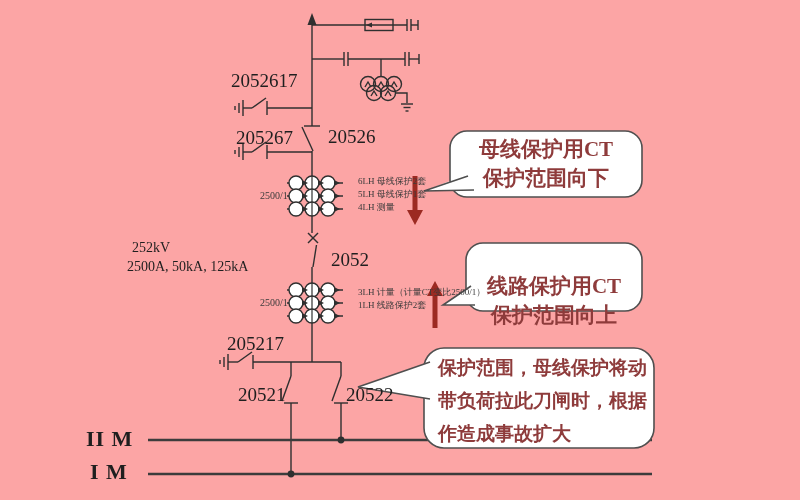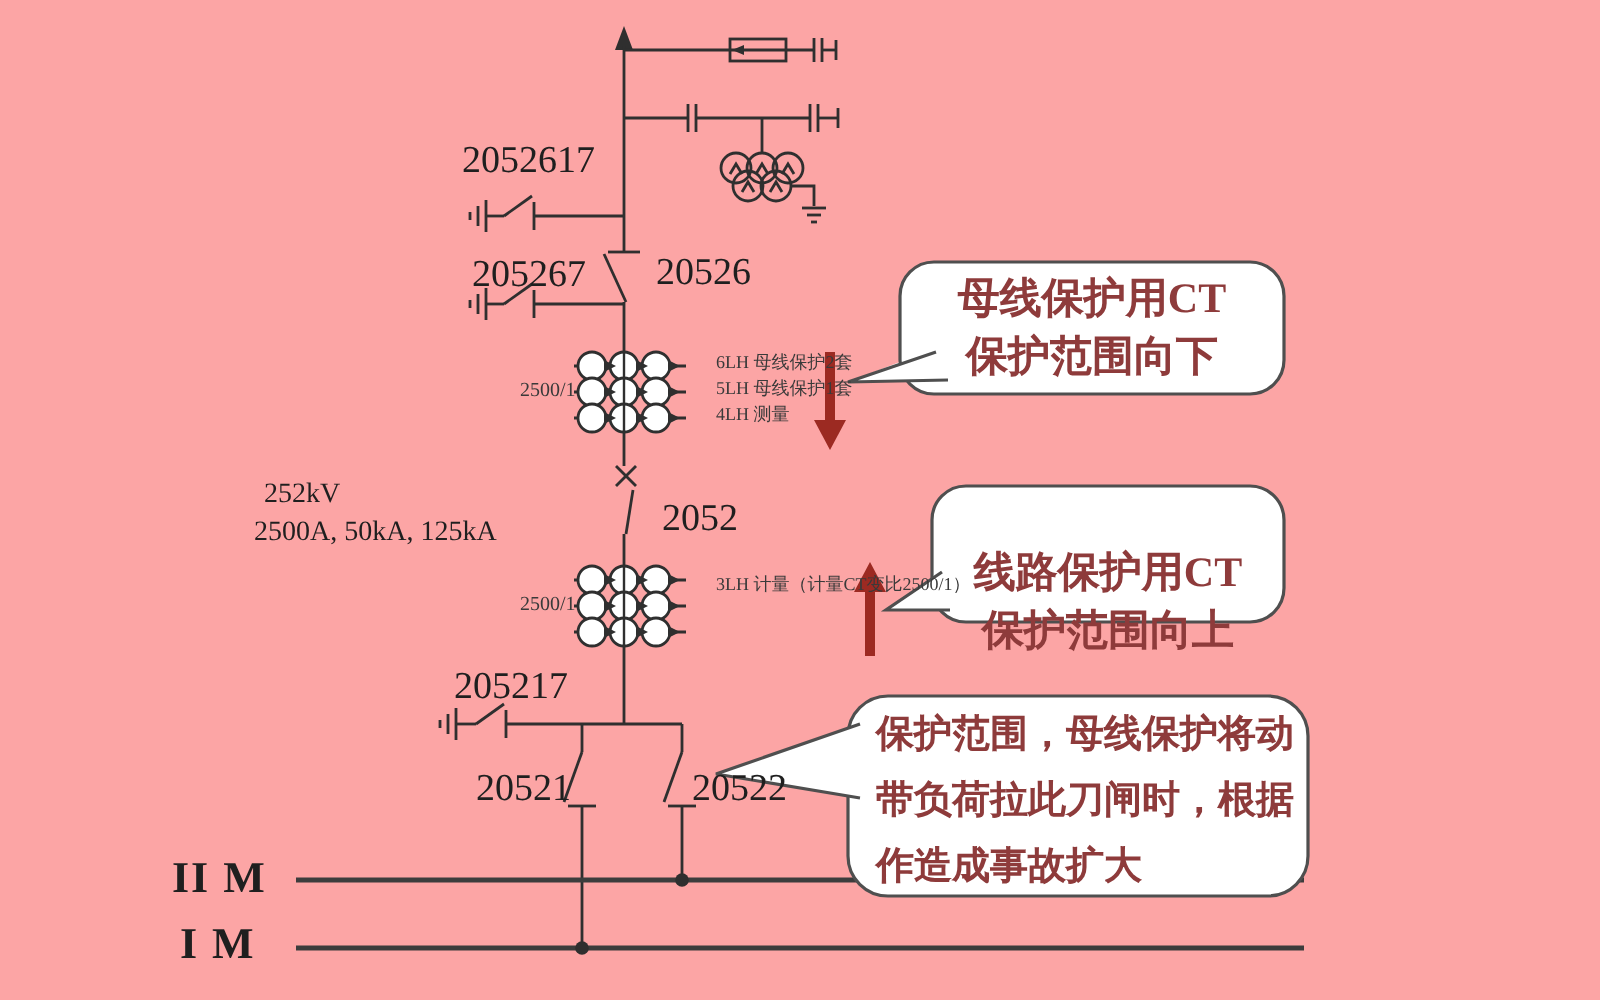--- a/index.html
+++ b/index.html
@@ -246,20 +246,21 @@
   <div class="txt ratio" style="left:260px;top:190px;">2500/1</div>
   <div class="txt smalltxt ctlist" style="left:358px;top:175px;">
     <div>6LH 母线保护2套</div>
     <div>5LH 母线保护1套</div>
     <div>4LH 测量</div>
   </div>
 
   <div class="txt ratio" style="left:260px;top:297px;">2500/1</div>
   <div class="txt smalltxt ctlist" style="left:358px;top:286px;">
     <div>3LH 计量（计量CT变比2500/1）</div>
+    <div>1LH 线路保护2套</div>
   </div>
 
 
   <div class="bubble-text b12" style="left:450px;top:131px;width:192px;height:66px;text-align:center;">
     <div>母线保护用CT</div>
     <div>保护范围向下</div>
   </div>
 
   <div class="bubble-text b12" style="left:466px;top:243px;width:176px;height:83px;margin-top:16px;">
     <div>线路保护用CT</div>

